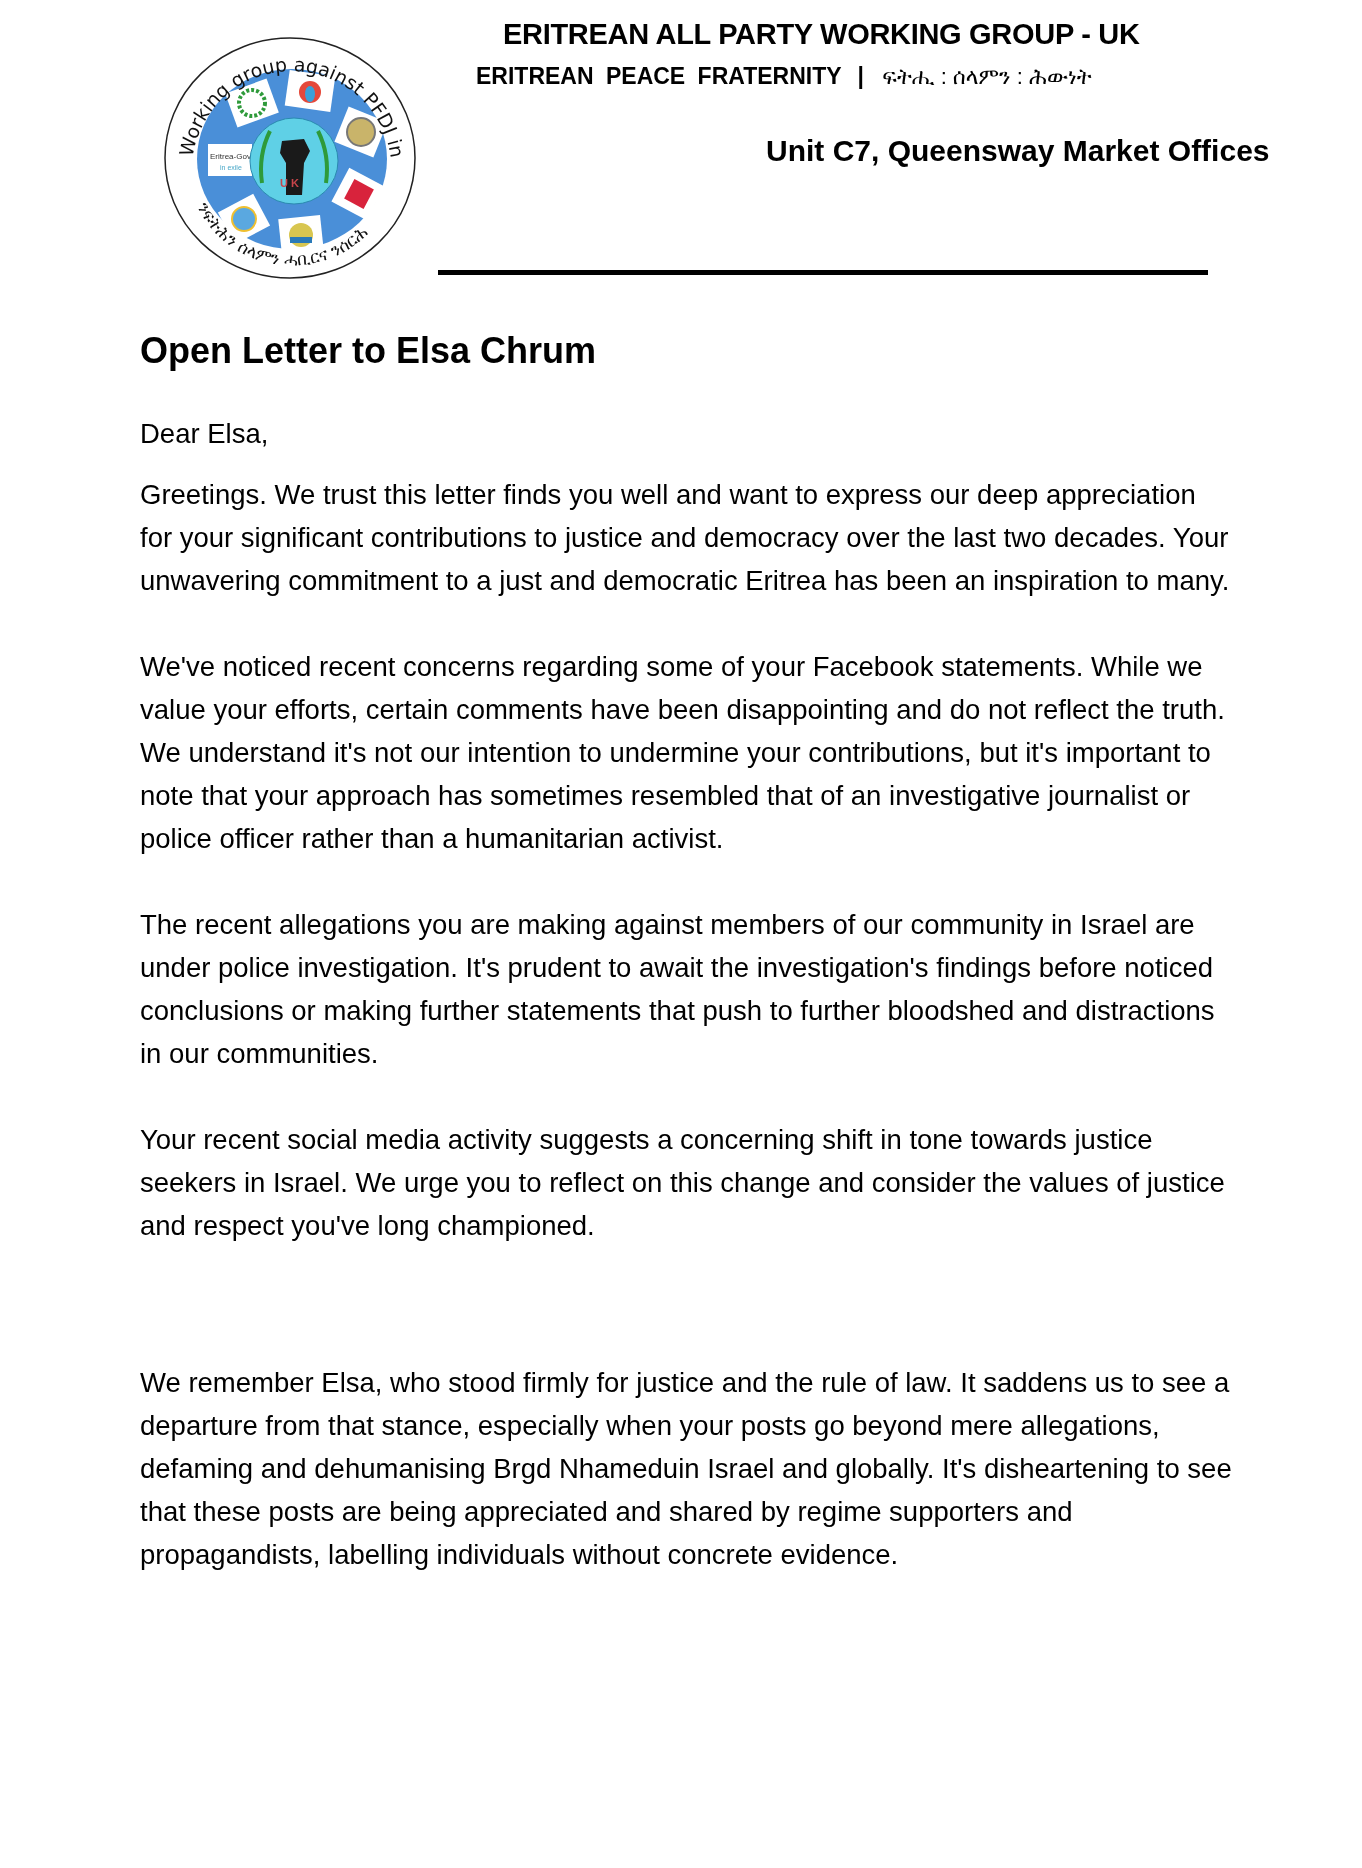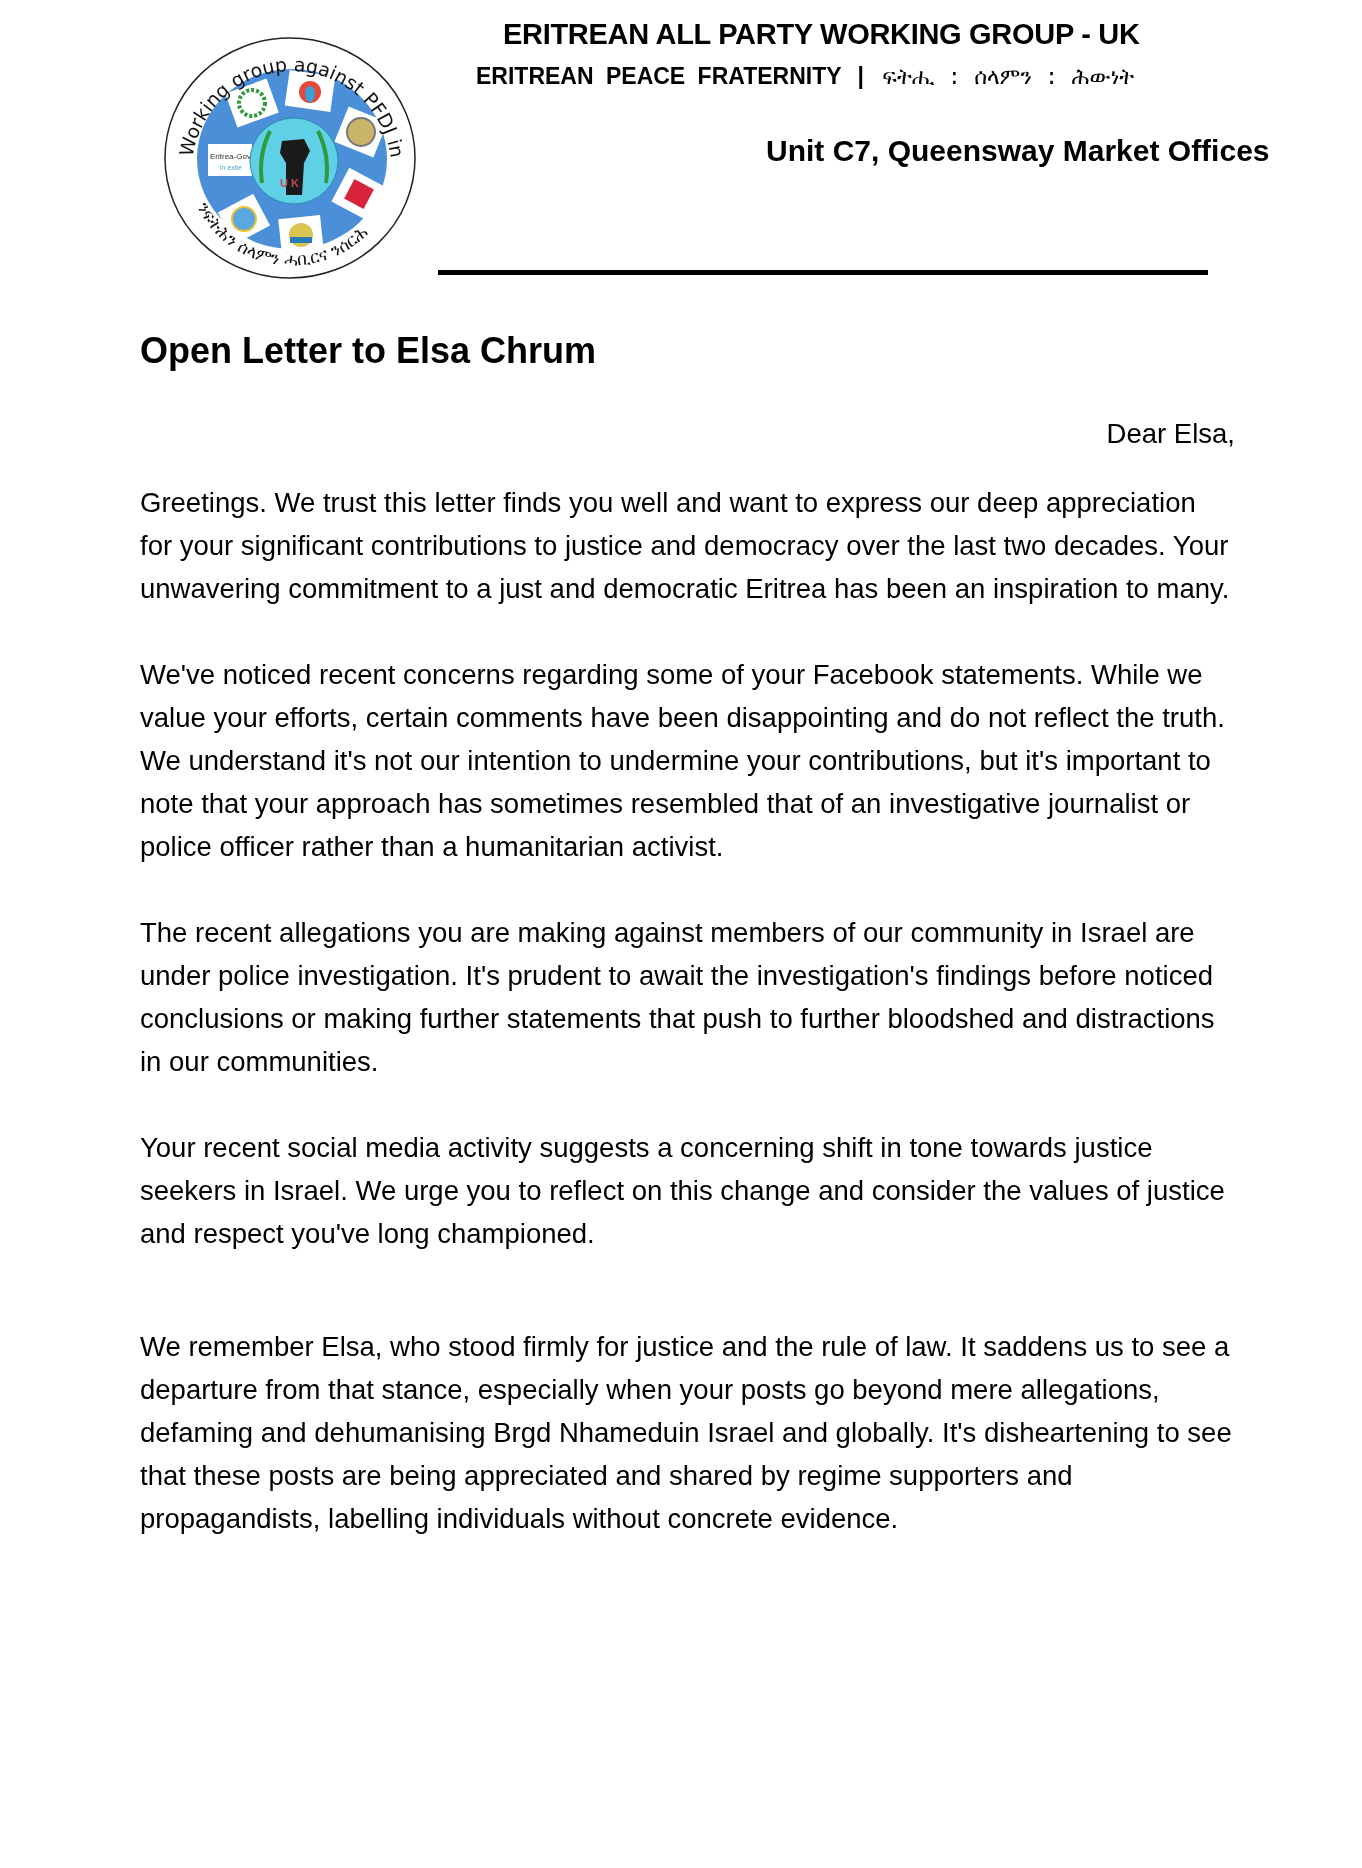--- a/index.html
+++ b/index.html
@@ -4,32 +4,32 @@
 <style>
   html, body { margin: 0; padding: 0; background: #ffffff; }
   body { width: 1362px; height: 1868px; position: relative; overflow: hidden;
          font-family: "DejaVu Sans", "Liberation Sans", sans-serif; color: #000; }
   .logo { position: absolute; left: 162px; top: 35px; width: 256px; height: 246px; }
   .org-title { position: absolute; left: 476px; top: 18px; font-size: 29px; font-weight: bold;
                letter-spacing: -0.3px; white-space: nowrap; font-family: "Liberation Sans", sans-serif; margin-left: 27px; }
   .tagline { position: absolute; left: 476px; top: 63px; font-size: 23px; font-weight: bold;
              white-space: nowrap; font-family: "Liberation Sans", sans-serif; word-spacing: 6px; }
   .tagline .sep { font-weight: bold; margin: 0 6px 0 4px; }
-  .tagline .geez { font-weight: normal; word-spacing: 0; font-family: Liberation Mono, monospace; font-size: 22px; }
+  .tagline .geez { font-weight: normal; word-spacing: 0; font-family: Liberation Sans, sans-serif; font-size: 22px; }
   .address { position: absolute; left: 766px; top: 133px; font-size: 30px; font-weight: bold;
              line-height: 35px; font-family: "Liberation Sans", sans-serif; }
   .address div { white-space: nowrap; }
   .rule { position: absolute; left: 438px; top: 270px; width: 770px; height: 5px; background: #000; }
   .letter-title { position: absolute; left: 140px; top: 330px; font-size: 36px; font-weight: bold;
                   white-space: nowrap; font-family: "Liberation Sans", sans-serif; }
   .body { position: absolute; left: 140px; top: 412px; width: 1095px; font-size: 27.5px;
           line-height: 43px; font-family: "Liberation Sans", sans-serif; }
   .body p { margin: 0 0 43px 0; }
-  .body p.salutation { margin-bottom: 26px; text-align: right; }
-  .body p.extra-gap { margin-bottom: 70px; }
+  .body p.salutation { margin-bottom: 18px; }
+  .body p.extra-gap { margin-bottom: 114px; }
 </style>
 </head>
 <body>
 
 <div class="logo">
   <svg width="256" height="246" viewBox="0 0 256 246">
     <defs>
       <path id="arcTop" d="M 30 128 A 100 100 0 0 1 228 118"></path>
       <path id="arcBot" d="M 28 150 A 104 100 0 0 0 232 150"></path>
     </defs>

